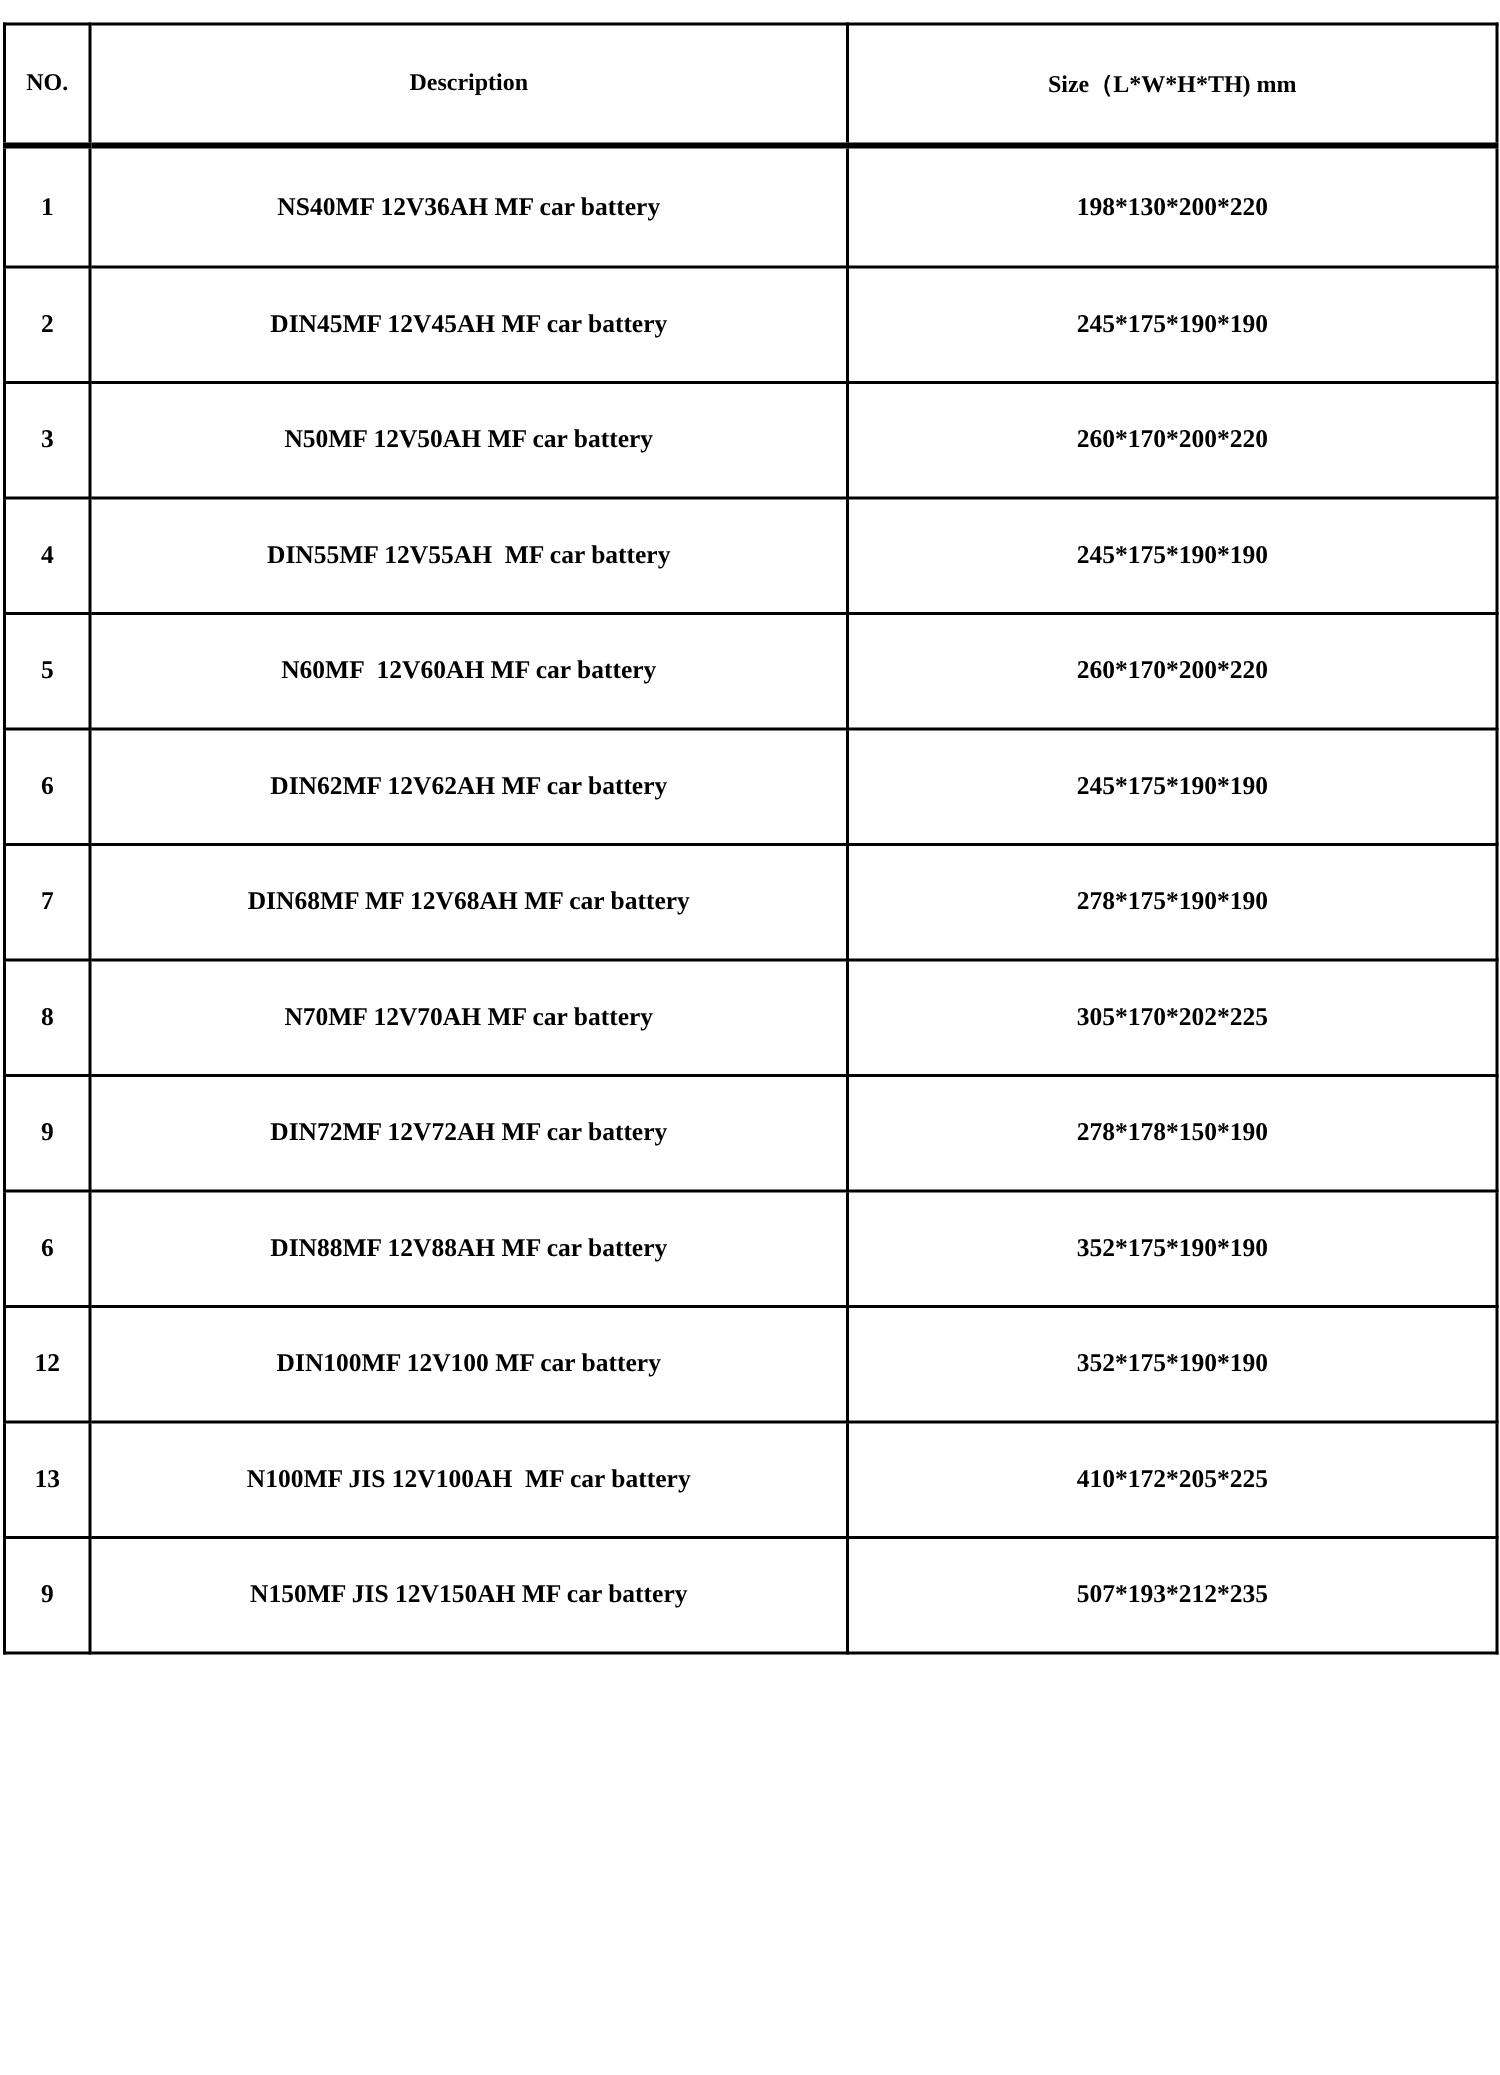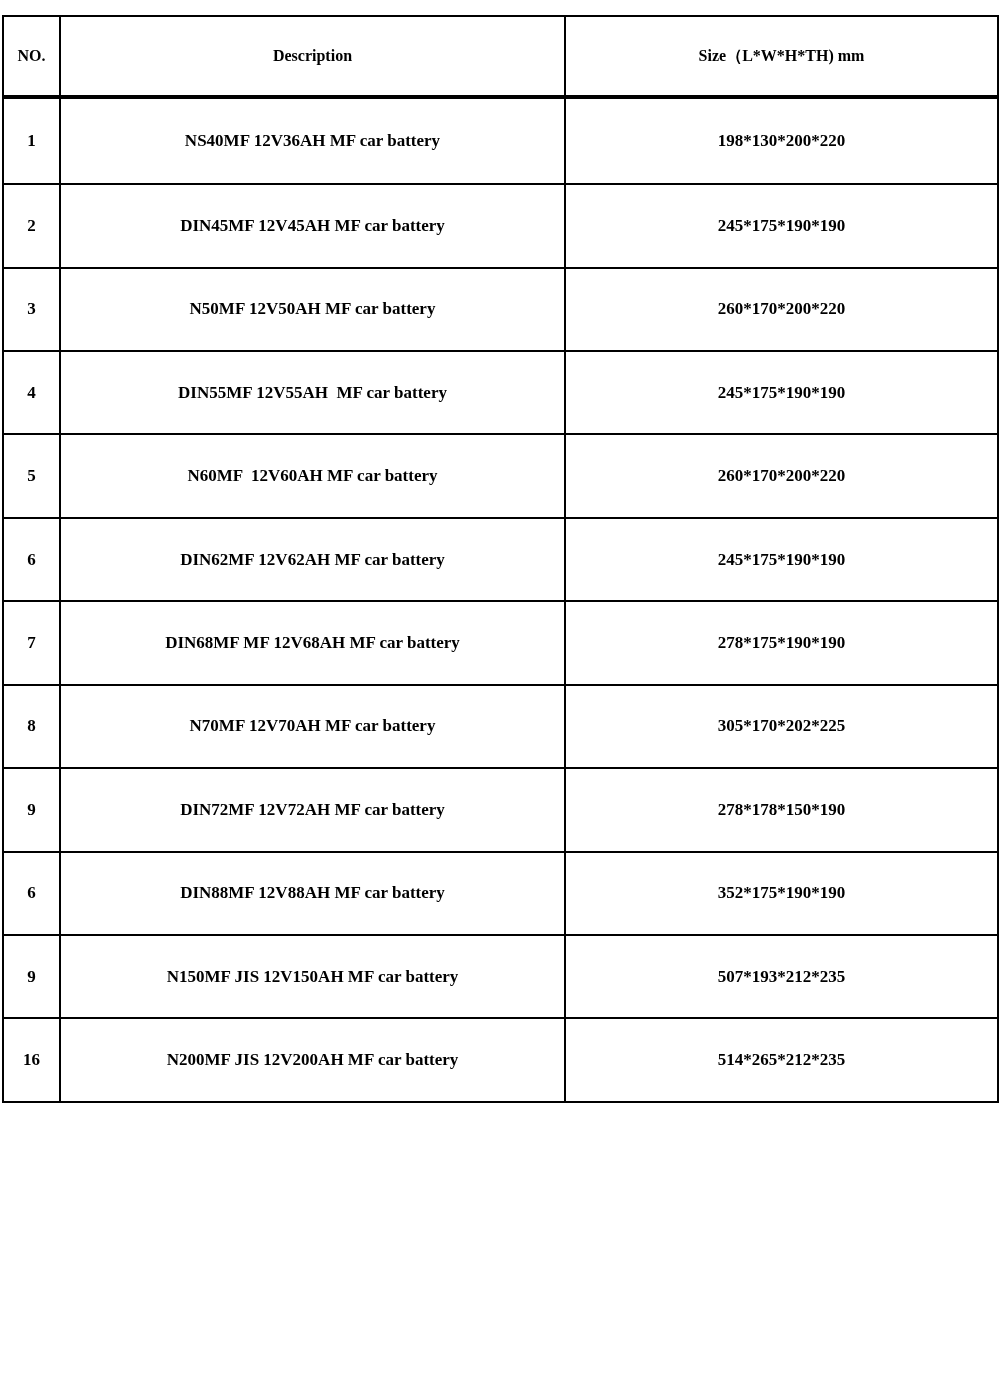--- a/index.html
+++ b/index.html
@@ -105,23 +105,28 @@
       <td>9</td>
       <td>DIN72MF 12V72AH MF car battery</td>
       <td>278*178*150*190</td>
     </tr>
     <tr>
       <td>6</td>
       <td>DIN88MF 12V88AH MF car battery</td>
       <td>352*175*190*190</td>
     </tr>
     <tr>
+      <td>12</td>
+      <td>DIN100MF 12V100 MF car battery</td>
+      <td>352*175*190*190</td>
+    </tr>
+    <tr>
+      <td>13</td>
+      <td>N100MF JIS 12V100AH  MF car battery</td>
+      <td>410*172*205*225</td>
+    </tr>
+    <tr>
       <td>9</td>
       <td>N150MF JIS 12V150AH MF car battery</td>
       <td>507*193*212*235</td>
-    </tr>
-    <tr>
-      <td>16</td>
-      <td>N200MF JIS 12V200AH MF car battery</td>
-      <td>514*265*212*235</td>
     </tr>
   </tbody>
 </table>
 
 </body></html>

